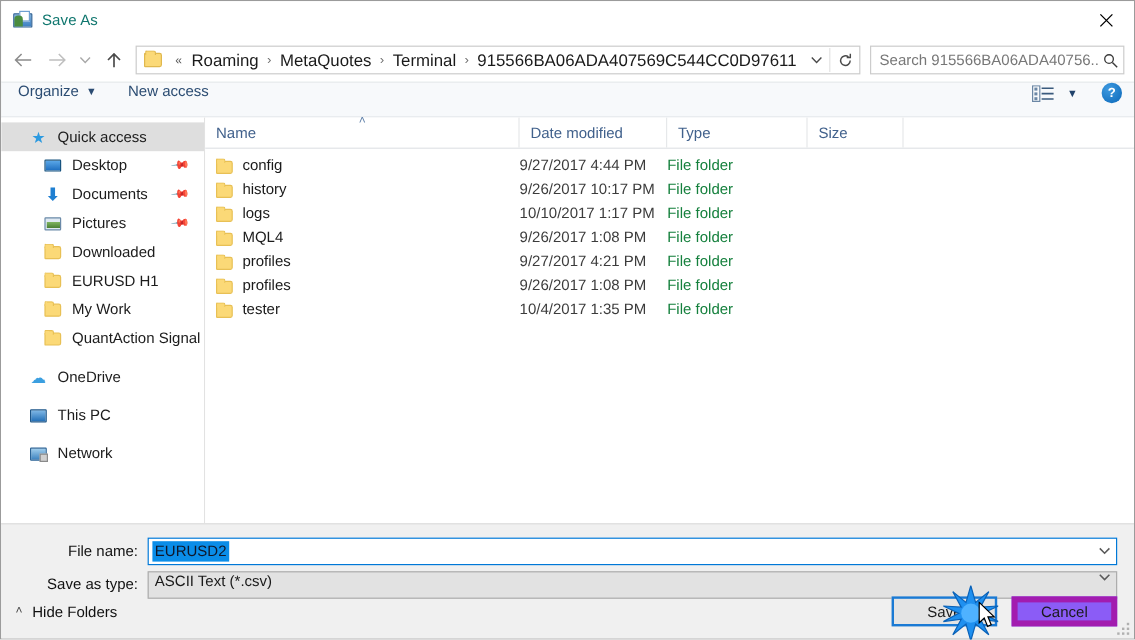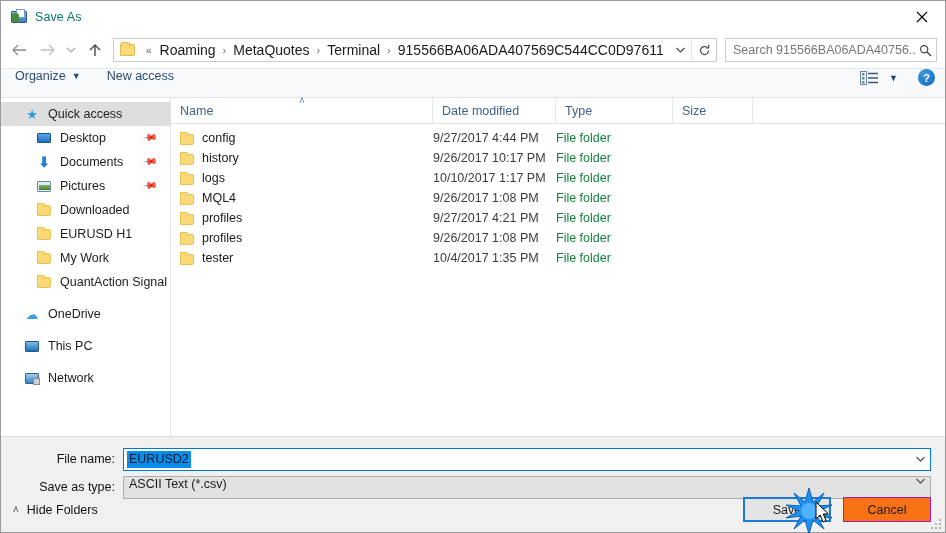--- a/index.html
+++ b/index.html
@@ -412,22 +412,22 @@
     font-size: 12.5px;
     color: #101010;
   }
   .hf-caret { color: #444; font-size: 10px; margin-right: 8px; }
   .btns { margin-left: auto; display: flex; gap: 12px; }
   .btn {
     width: 88px; height: 25px;
     display: flex; align-items: center; justify-content: center;
     font-size: 12.5px;
     color: #1a1a1a;
-    background: #f97316;
-    border: 1px solid #a21caf;
+    background: #8b5cf6;
+    border: 5px solid #a21caf;
   }
   .btn.primary {
     background: #e4e4e4;
     border: 2px solid #1a7ad4;
   }
   .resize-grip {
     position: absolute;
     right: 4px; bottom: 3px;
     width: 12px; height: 12px;
   }

